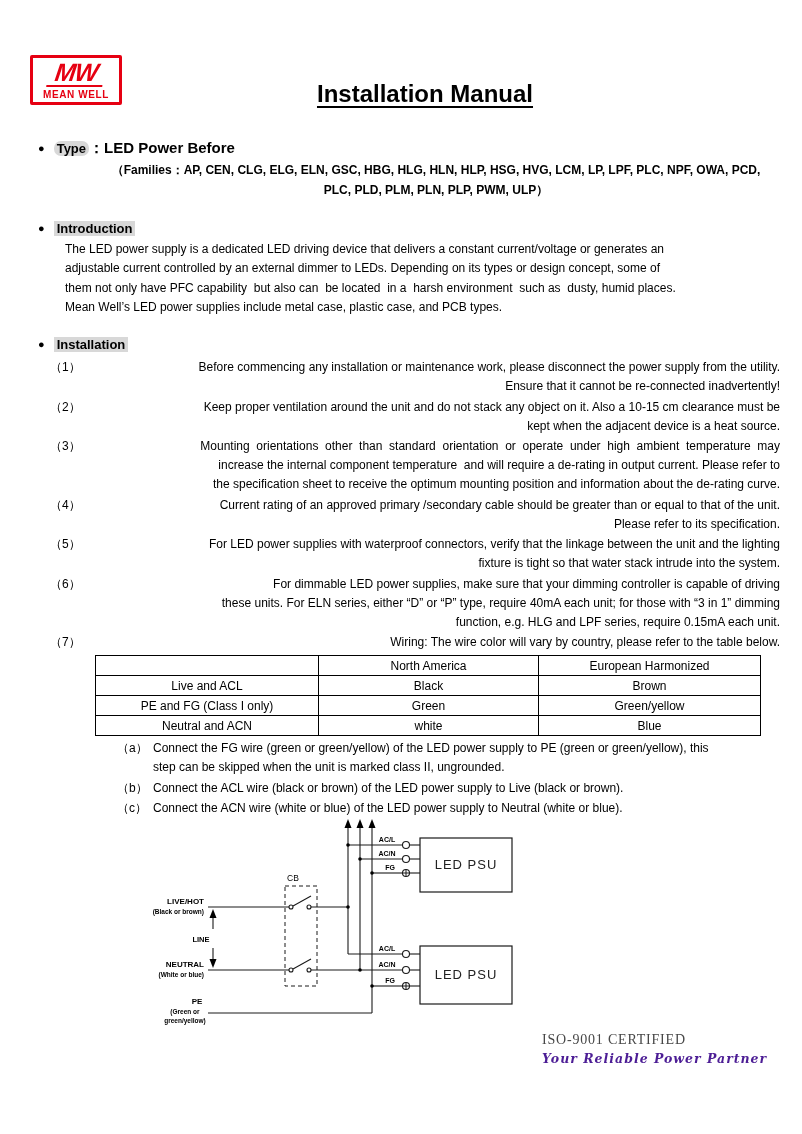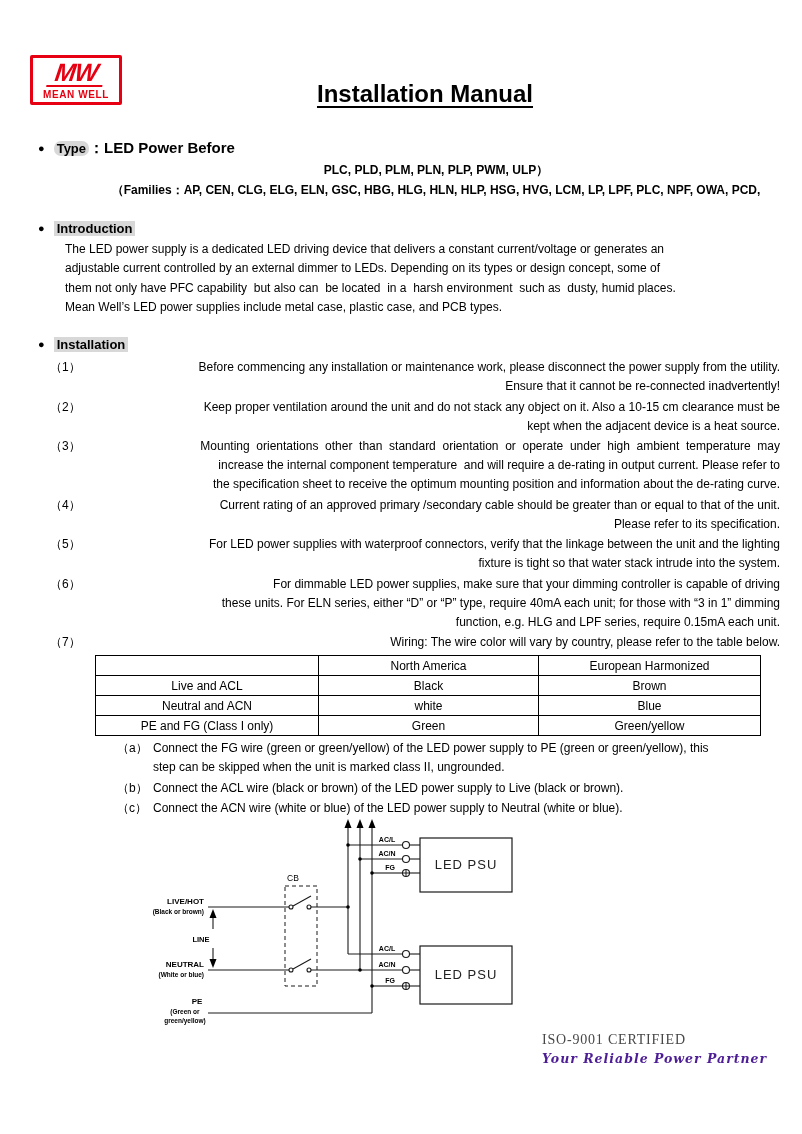--- a/index.html
+++ b/index.html
@@ -66,22 +66,22 @@
 
   <div class="title">Installation Manual</div>
 
   <div class="type-row">
     <span class="bullet">●</span>
     <span>
       <span class="hl tlabel">Type</span><span class="tvalue">：</span><span class="tvalue">LED Power Before</span>
     </span>
   </div>
   <div class="families">
+    <div>（Families：AP, CEN, CLG, ELG, ELN, GSC, HBG, HLG, HLN, HLP, HSG, HVG, LCM, LP, LPF, PLC, NPF, OWA, PCD,</div>
     <div>PLC, PLD, PLM, PLN, PLP, PWM, ULP）</div>
-    <div>（Families：AP, CEN, CLG, ELG, ELN, GSC, HBG, HLG, HLN, HLP, HSG, HVG, LCM, LP, LPF, PLC, NPF, OWA, PCD,</div>
   </div>
 
   <div class="intro">
     <div class="sec-head">
       <span class="bullet">●</span>
       <span class="hl">Introduction</span>
     </div>
     <div class="intro-body">The LED power supply is a dedicated LED driving device that delivers a constant current/voltage or generates an
 adjustable current controlled by an external dimmer to LEDs. Depending on its types or design concept, some of
 them not only have PFC capability  but also can  be located  in a  harsh environment  such as  dusty, humid places.
@@ -144,28 +144,28 @@
         <td></td>
         <td>North America</td>
         <td>European Harmonized</td>
       </tr>
       <tr>
         <td>Live and ACL</td>
         <td>Black</td>
         <td>Brown</td>
       </tr>
       <tr>
+        <td>PE and FG (Class I only)</td>
+        <td>Green</td>
+        <td>Green/yellow</td>
+      </tr>
+      <tr>
         <td>Neutral and ACN</td>
         <td>white</td>
         <td>Blue</td>
-      </tr>
-      <tr>
-        <td>PE and FG (Class I only)</td>
-        <td>Green</td>
-        <td>Green/yellow</td>
       </tr>
     </tbody>
   </table>
 
   <div class="subs">
     <div class="sub">
         <span class="num">（a）</span>
         <span class="txt">Connect the FG wire (green or green/yellow) of the LED power supply to PE (green or green/yellow), this
 step can be skipped when the unit is marked class II, ungrounded.</span>
       </div>

